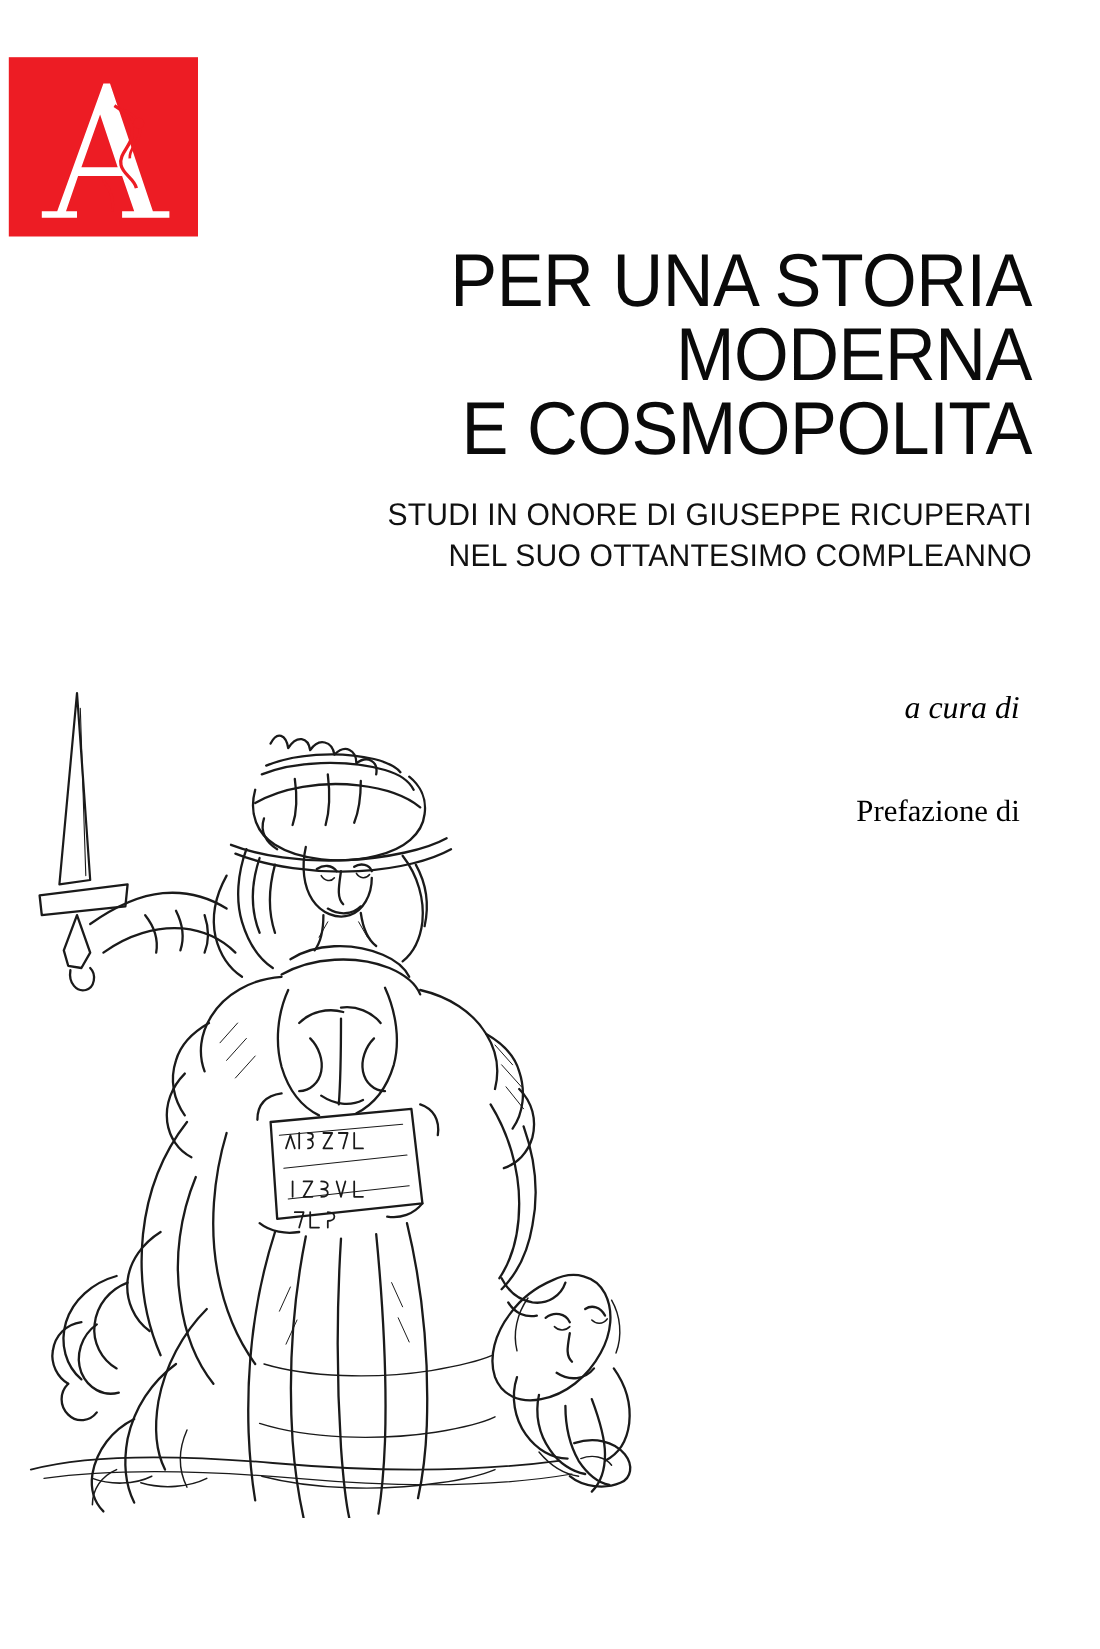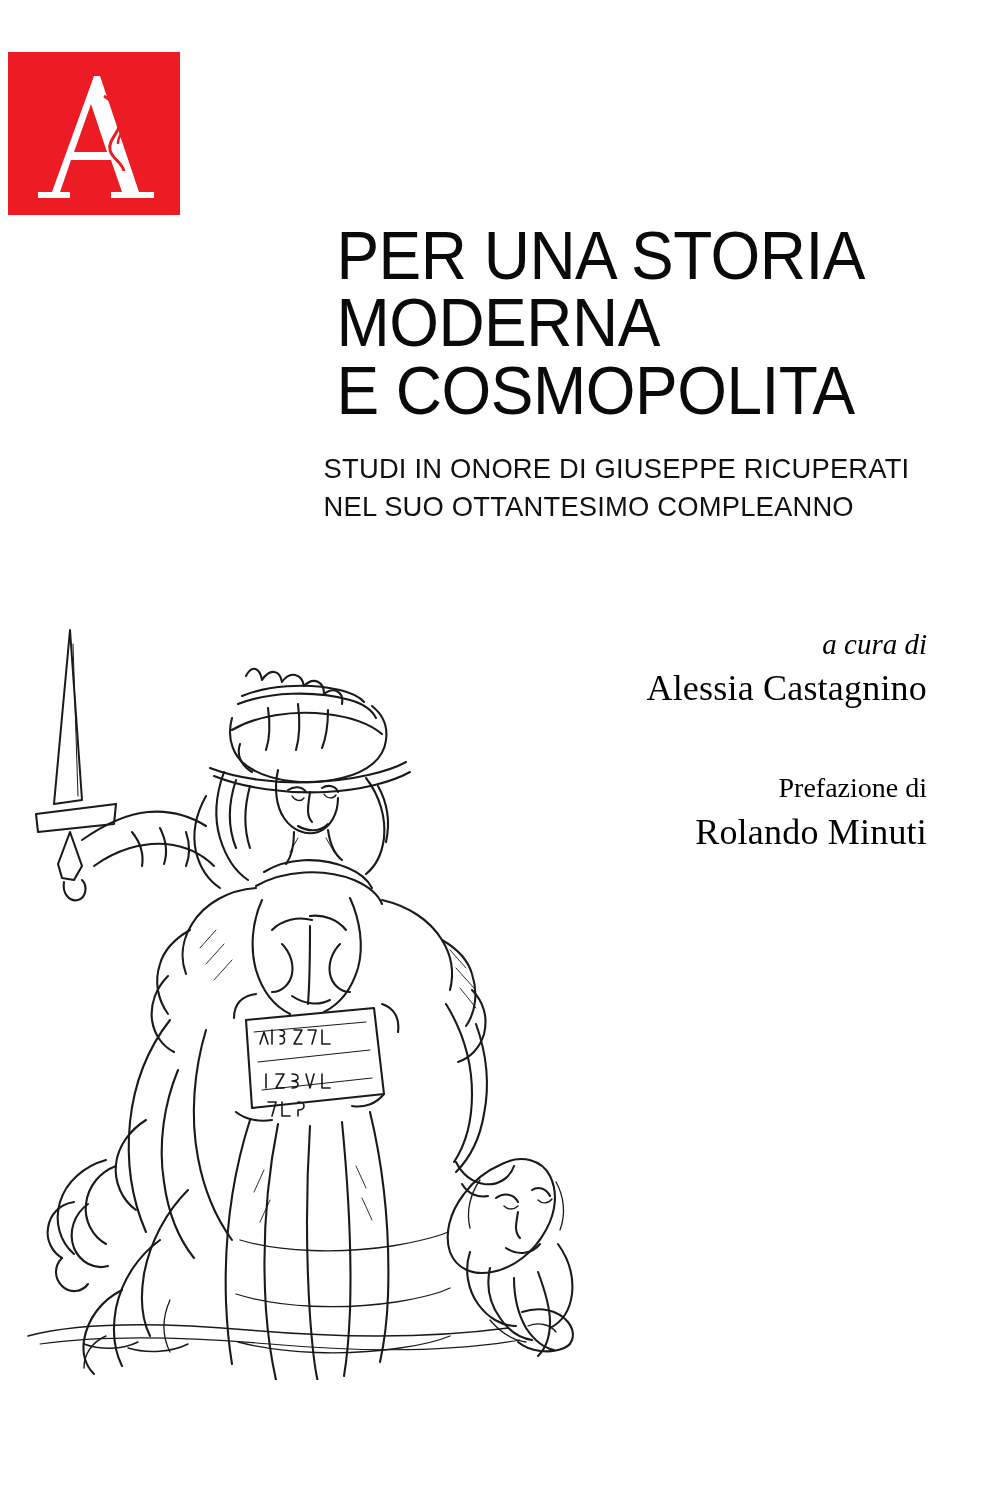--- a/index.html
+++ b/index.html
@@ -32,21 +32,21 @@
     width: 100%;
     height: 100%;
   }
 
   
   .title-block {
     position: absolute;
     right: 62px;
     top: 222px;
     width: 640px;
-    text-align: left;
+    text-align: right;
   }
   .main-title {
     font-family: "Liberation Sans Narrow", "Liberation Sans", sans-serif;
     font-size: 68px;
     line-height: 0.99;
     font-weight: 400;
     letter-spacing: -0.5px;
     color: #0a0a0a;
     margin: 0;
     transform: scaleX(0.94);
@@ -134,23 +134,21 @@
 <div class="title-block">
   <h1 class="main-title">PER UNA STORIA
 MODERNA
 E COSMOPOLITA</h1>
   <p class="subtitle">STUDI IN ONORE DI GIUSEPPE RICUPERATI
 NEL SUO OTTANTESIMO COMPLEANNO</p>
 </div>
 
 <div class="editors-block">
   <p class="acuradi">a cura di</p>
-  <p class="editor-name">Alessia Castagnino</p>
   <p class="preface-label">Prefazione di</p>
-  <p class="preface-name">Rolando Minuti</p>
 </div>
 
 <div class="cover-illustration">
   <svg viewBox="0 0 640 780">
     <g fill="none" stroke="#1a1a1a" stroke-width="2.1" stroke-linecap="round" stroke-linejoin="round">
 
       <path d="M18 736 c60 -16 150 -12 220 -6 c80 7 170 10 260 -2" stroke-width="1.6"></path>
       <path d="M30 744 c70 -10 160 -6 230 0 c90 8 180 8 250 -4" stroke-width="1.1"></path>
 
       <path d="M60 30 L72 200 L44 204 Z" stroke-width="2"></path>

